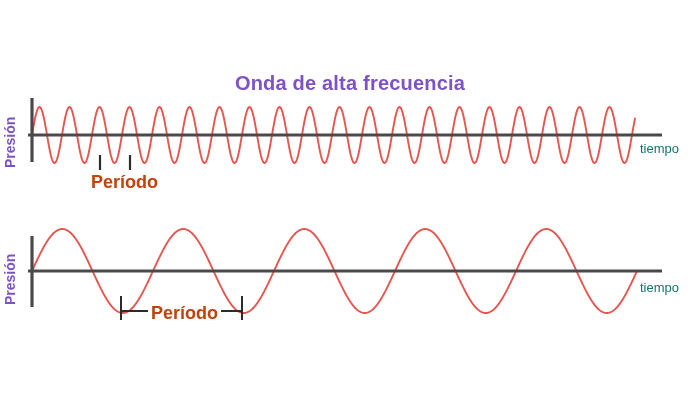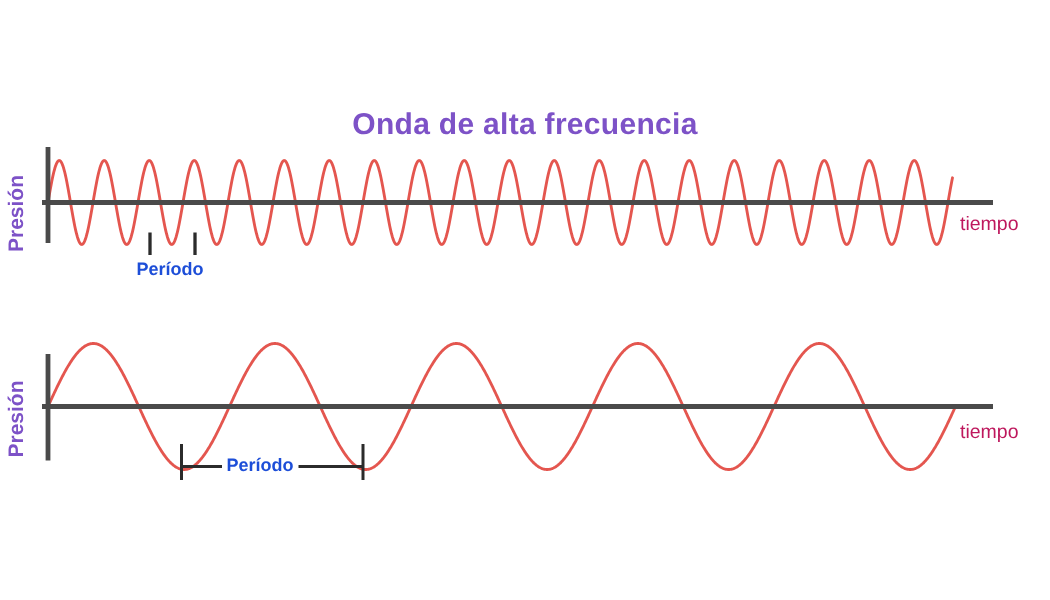--- a/index.html
+++ b/index.html
@@ -52,32 +52,32 @@
     font-family: "Liberation Sans", sans-serif;
     transform: rotate(-90deg);
     transform-origin: left top;
     white-space: nowrap;
   }
   #ylabel-high { left: 2px; top: 108px; }
   #ylabel-low  { left: 2px; top: 110px; }
 
   .x-axis-label {
     position: absolute;
-    color: #be185d;
+    color: #0f766e;
     font-size: 13px;
     font-family: "Liberation Sans", sans-serif;
     white-space: nowrap;
   }
   #xlabel-high { left: 640px; top: 81px; }
   #xlabel-low  { left: 640px; top: 85px; }
 
   .period-label {
     position: absolute;
-    color: #1d4ed8;
-    font-size: 12px;
+    color: #c2410c;
+    font-size: 18px;
     font-weight: bold;
     font-family: "Liberation Sans", sans-serif;
     white-space: nowrap;
     background: #ffffff;
     padding: 0 3px;
   }
   #period-high { left: 88px; top: 112px; }
   #period-low  { left: 148px; top: 108px; }
 
   svg { display: block; overflow: visible; }

